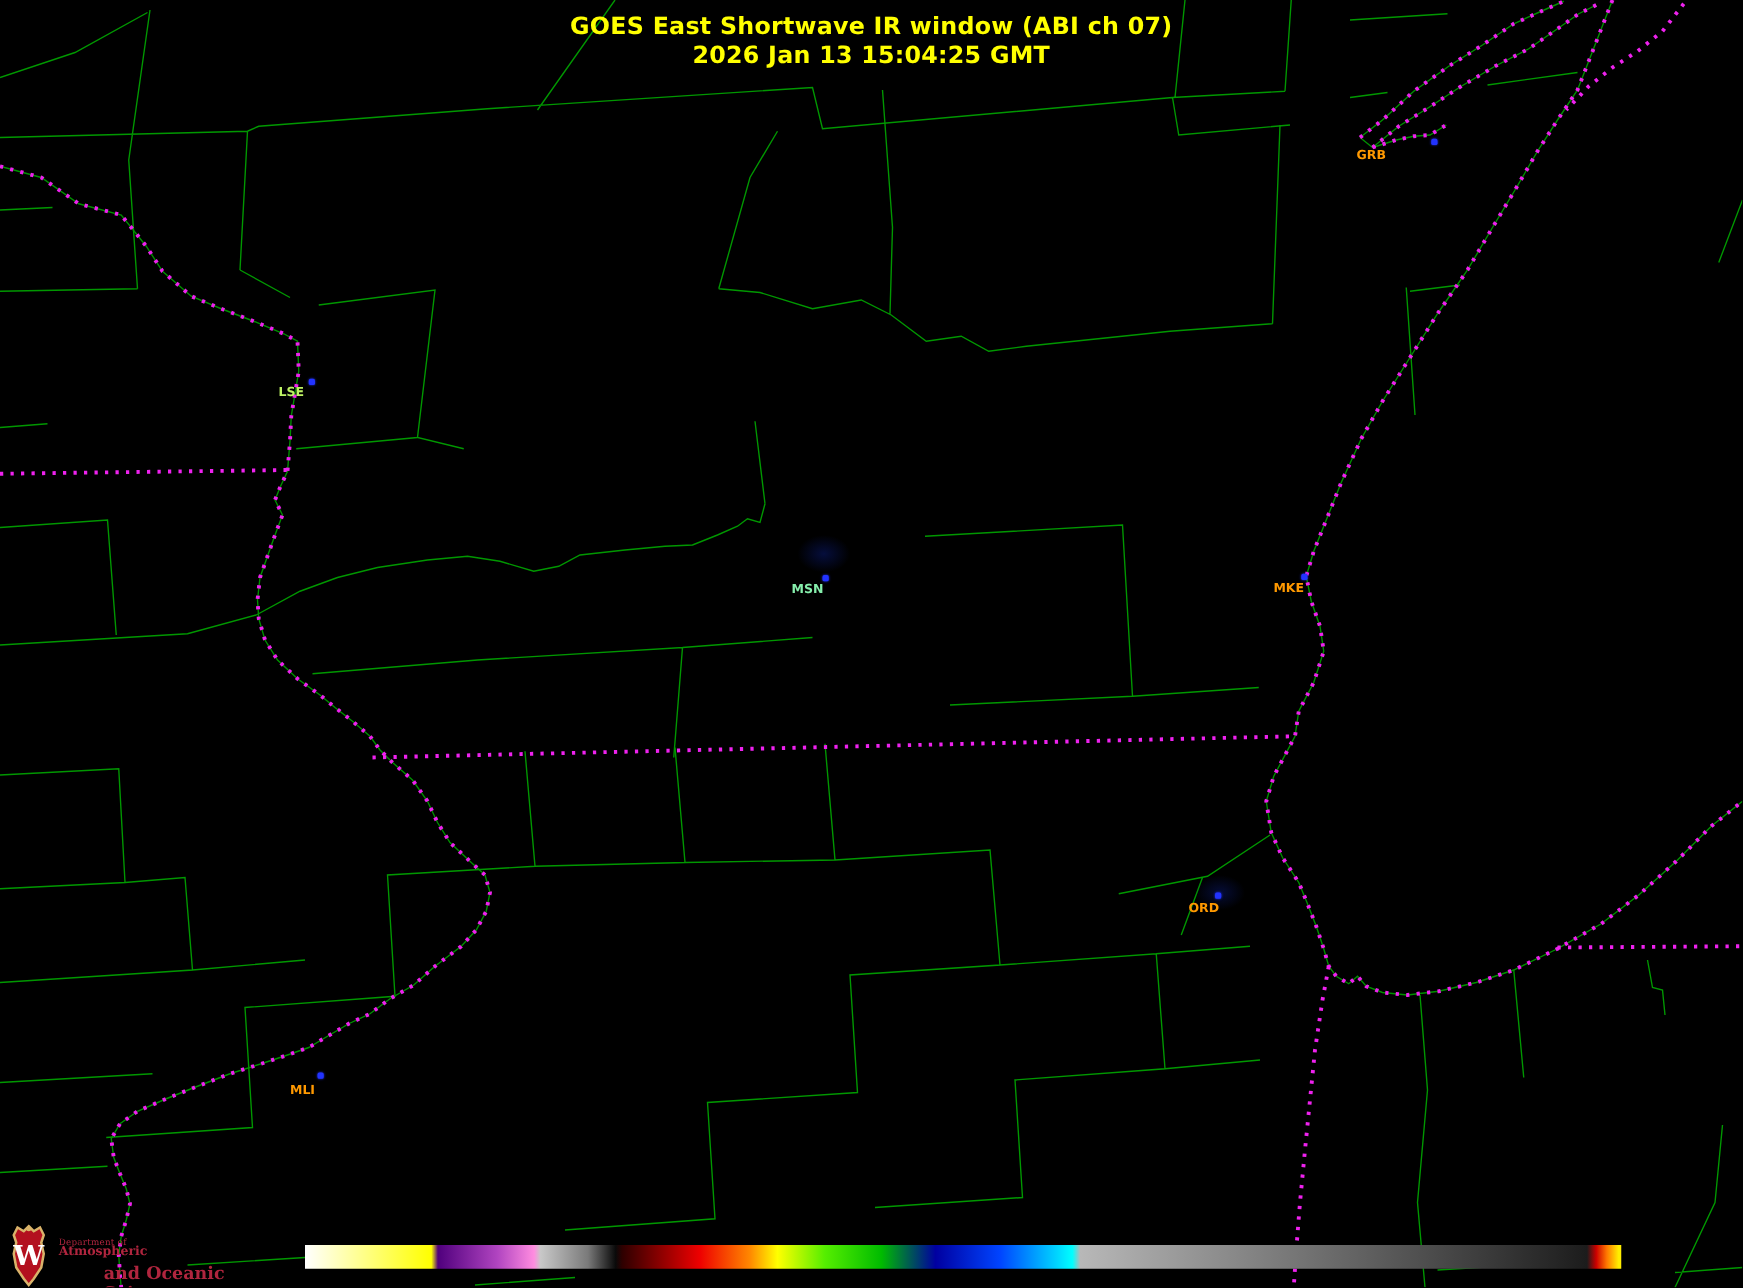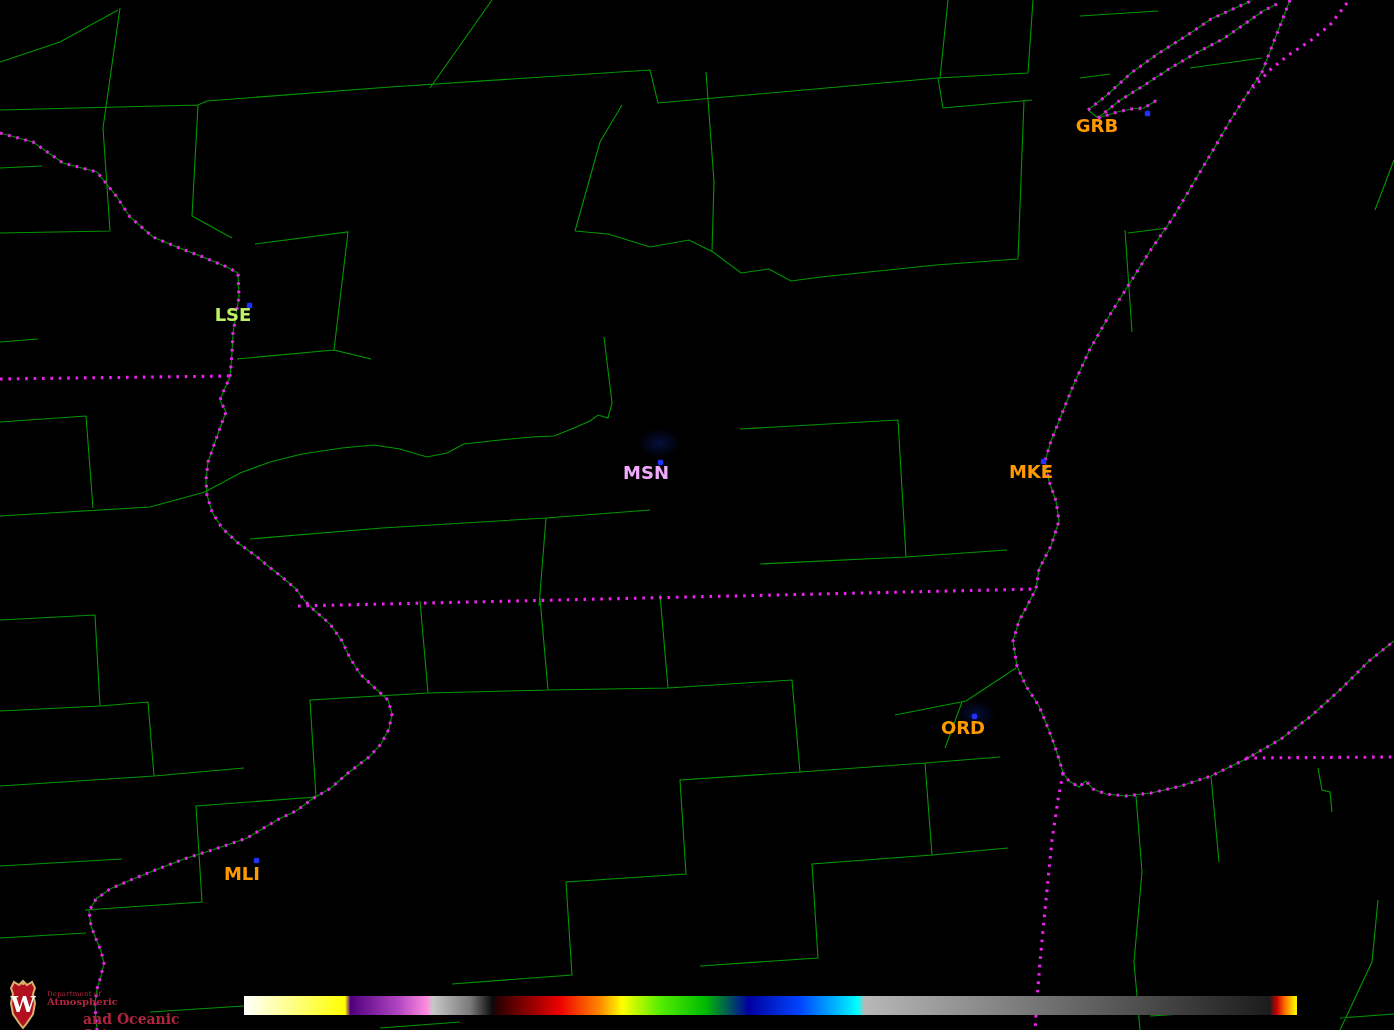--- a/index.html
+++ b/index.html
@@ -3,21 +3,21 @@
 <meta charset="utf-8">
 <style>
   html,body{margin:0;padding:0;background:#000;}
   #stage{position:relative;width:1394px;height:1030px;background:#000;overflow:hidden;
          font-family:"DejaVu Sans","Liberation Sans",sans-serif;}
   #maplayer{position:absolute;left:0;top:0;}
   .title-wrap{position:absolute;left:0;top:10px;width:100%;text-align:center;z-index:6;}
   .title-line{font-weight:bold;font-size:19px;line-height:23px;letter-spacing:0.2px;}
   .station{position:absolute;z-index:5;}
   .station .dot{position:absolute;width:5px;height:5px;border-radius:1.5px;}
-  .station .lbl{position:absolute;font-size:18px;font-weight:bold;white-space:nowrap;
+  .station .lbl{position:absolute;font-size:10px;font-weight:bold;white-space:nowrap;
                 transform:translate(-50%,-50%);}
   .smudge{position:absolute;border-radius:50%;z-index:1;pointer-events:none;}
   #colorbar{position:absolute;left:244px;top:996px;width:1053px;height:19px;z-index:6;}
   #logo{position:absolute;left:6px;top:979px;width:230px;height:51px;z-index:7;}
   #logo .crest{position:absolute;left:0;top:0;}
   #logo .lt{position:absolute;left:41px;font-family:"DejaVu Serif","Liberation Serif",serif;}
   #logo .dept{top:11px;font-size:7px;letter-spacing:0.2px;}
   #logo .l1{top:17px;font-size:10px;font-weight:700;}
   #logo .l2{top:32px;font-size:14px;font-weight:600;}
 </style>
@@ -101,33 +101,37 @@
                L1246,759 L1281,739 L1311,716 L1341,689 L1369,661 L1394,641"></path>
       <path d="M1063,773 L1058,800 L1052,840 L1048,880 L1044,920 L1040,962 L1037,1000 L1035,1030"></path>
       <path d="M1246,758 L1394,757"></path>
       <path d="M1088,110 L1106,96 L1131,73 L1159,53 L1186,36 L1211,19 L1233,9 L1251,1"></path>
       <path d="M1098,118 L1119,101 L1143,86 L1169,69 L1196,53 L1223,39 L1246,23 L1263,11 L1277,4"></path>
       <path d="M1098,118 L1117,112 L1131,109 L1144,108 L1157,100"></path>
       <path d="M1347,3 L1330,25 L1310,41 L1290,54 L1271,69 L1253,88"></path>
     </g>
   </svg>
 
+  <div class="title-wrap">
+    <div class="title-line" style="color: rgb(255, 255, 0);">GOES East Shortwave IR window (ABI ch 07)</div>
+    <div class="title-line" style="color: rgb(255, 255, 0);">2026 Jan 13  15:04:25 GMT</div>
+  </div>
 
   <div id="stations">
       <div class="station">
         <div class="dot" style="left: 1145px; top: 111px; background: rgb(34, 51, 255); box-shadow: rgb(34, 51, 255) 0px 0px 2px;"></div>
         <div class="lbl" style="left: 1097px; top: 125px; color: rgb(255, 153, 0);">GRB</div>
       </div>
       <div class="station">
         <div class="dot" style="left: 247px; top: 303px; background: rgb(34, 51, 255); box-shadow: rgb(34, 51, 255) 0px 0px 2px;"></div>
         <div class="lbl" style="left: 233px; top: 314px; color: #bef264;">LSE</div>
       </div>
       <div class="station">
         <div class="dot" style="left: 658px; top: 460px; background: rgb(34, 51, 255); box-shadow: rgb(34, 51, 255) 0px 0px 2px;"></div>
-        <div class="lbl" style="left: 646px; top: 472px; color: #f0abfc;">MSN</div>
+        <div class="lbl" style="left: 646px; top: 472px; color: #86efac;">MSN</div>
       </div>
       <div class="station">
         <div class="dot" style="left: 1041px; top: 459px; background: rgb(34, 51, 255); box-shadow: rgb(34, 51, 255) 0px 0px 2px;"></div>
         <div class="lbl" style="left: 1031px; top: 471px; color: rgb(255, 153, 0); text-align: right;">MKE</div>
       </div>
       <div class="station">
         <div class="dot" style="left: 972px; top: 714px; background: rgb(34, 51, 255); box-shadow: rgb(34, 51, 255) 0px 0px 2px;"></div>
         <div class="lbl" style="left: 963px; top: 727px; color: rgb(255, 153, 0);">ORD</div>
       </div>
       <div class="station">

